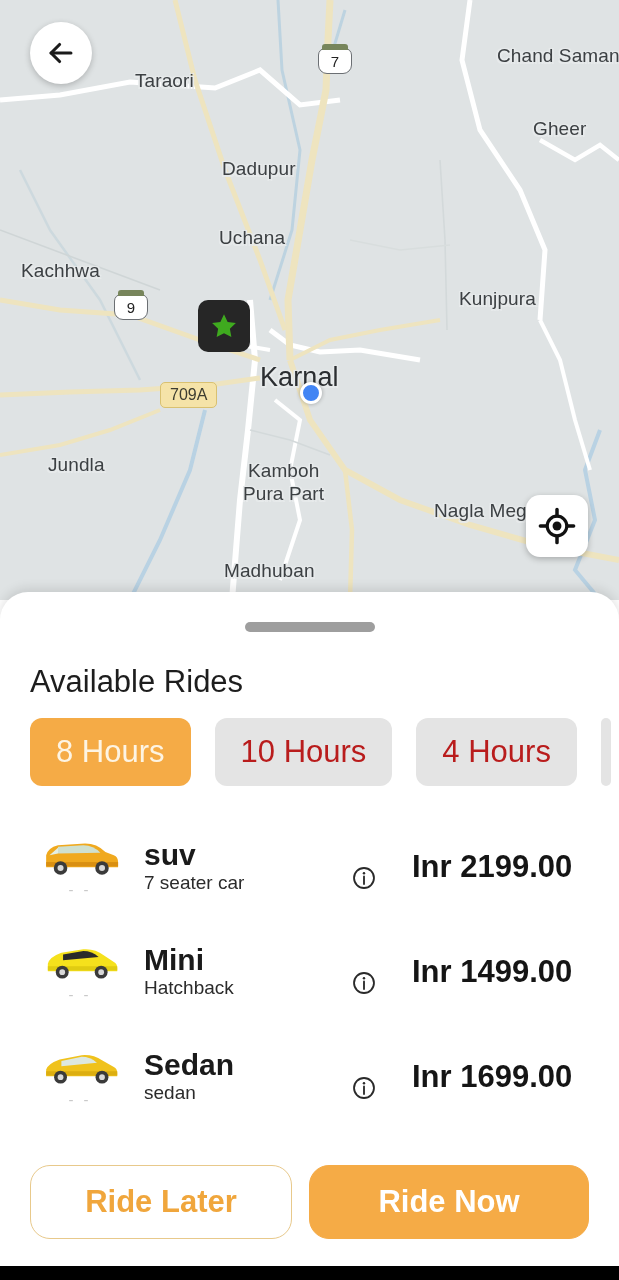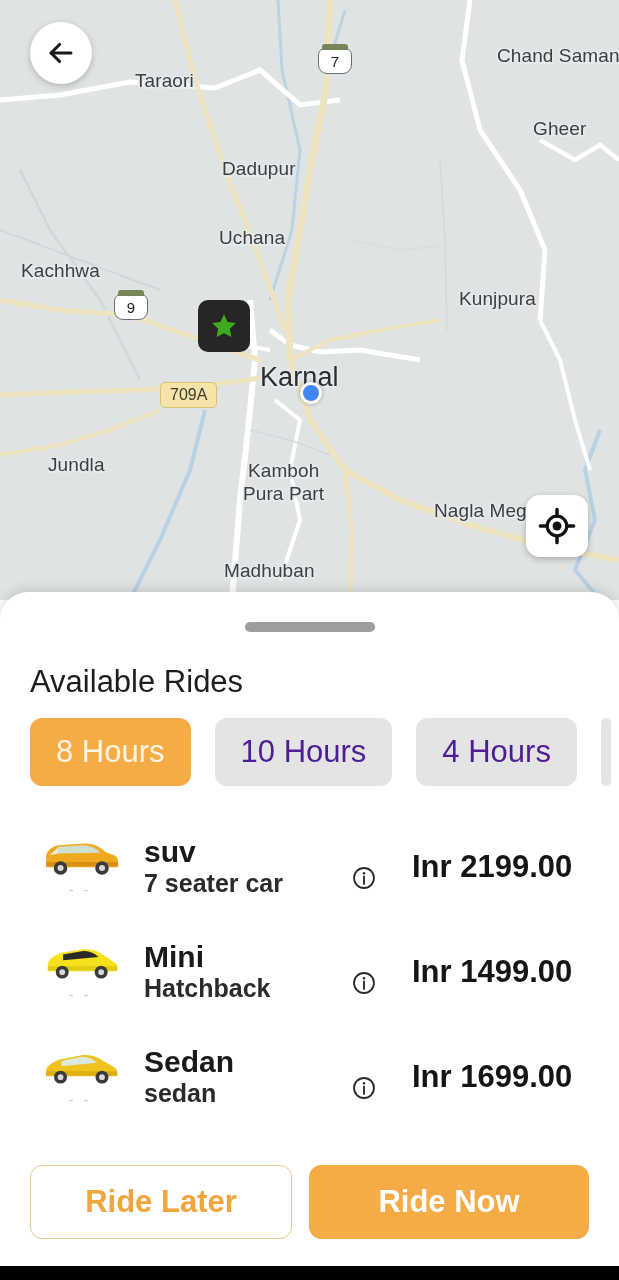--- a/index.html
+++ b/index.html
@@ -105,42 +105,42 @@
   }
 
   .chips-row {
     margin-top:18px; padding-left:30px;
     display:flex; gap:24px; overflow:hidden; align-items:flex-end;
   }
   .chip {
     flex:0 0 auto; height:68px; padding:0 26px;
     border-radius:12px; background:#e4e4e4;
     display:flex; align-items:center; justify-content:center;
-    font-size:31px; color:#4c1d95; cursor:pointer; white-space:nowrap;
+    font-size:31px; color:#b91c1c; cursor:pointer; white-space:nowrap;
   }
   .chip.selected { background:#f5ab46; color:#fdf4e3; }
 
   
   .rides { margin-top:28px; }
   .ride-row {
     display:flex; align-items:center; height:105px; padding:0 30px 0 34px;
     cursor:pointer;
   }
   .ride-img { width:92px; flex:0 0 92px; display:flex; flex-direction:column; align-items:center; }
   .ride-eta { font-size:15px; color:#c9c9c9; letter-spacing:3px; margin-top:2px; }
   .ride-names { flex:0 0 200px; margin-left:18px; }
   .ride-title { font-size:30px; color:#1a1a1a; font-weight:bold; line-height:1.12; }
-  .ride-sub { font-size:25px; color:#2b2b2b; line-height:1.2;font-weight:bold; }
+  .ride-sub { font-size:19px; color:#2b2b2b; line-height:1.2; }
   .info-icon { flex:0 0 40px; display:flex; align-items:center; justify-content:center; margin-top:22px; cursor:pointer; }
   .ride-price { flex:1; text-align:left; padding-left:28px; font-size:31px; color:#151515; font-weight:bold; }
 
   
   .actions { display:flex; gap:0; margin-top:36px; padding:0 30px; justify-content:space-between; }
   .btn {
-    height:74px; border-radius:12px; display:flex; align-items:center; justify-content:center;
+    height:74px; border-radius:20px; display:flex; align-items:center; justify-content:center;
     font-size:31px; font-weight:bold; cursor:pointer;
   }
   .btn-later { width:262px; background:#fff; border:1.6px solid #e8c98b; color:#f0a63c; }
   .btn-now { width:280px; background:#f5ab46; border:1.6px solid #f5ab46; color:#ffffff; }
 
   .navbar { position:absolute; left:0; top:1266px; width:619px; height:14px; background:#000; }
 </style>
 </head>
 <body>
 

